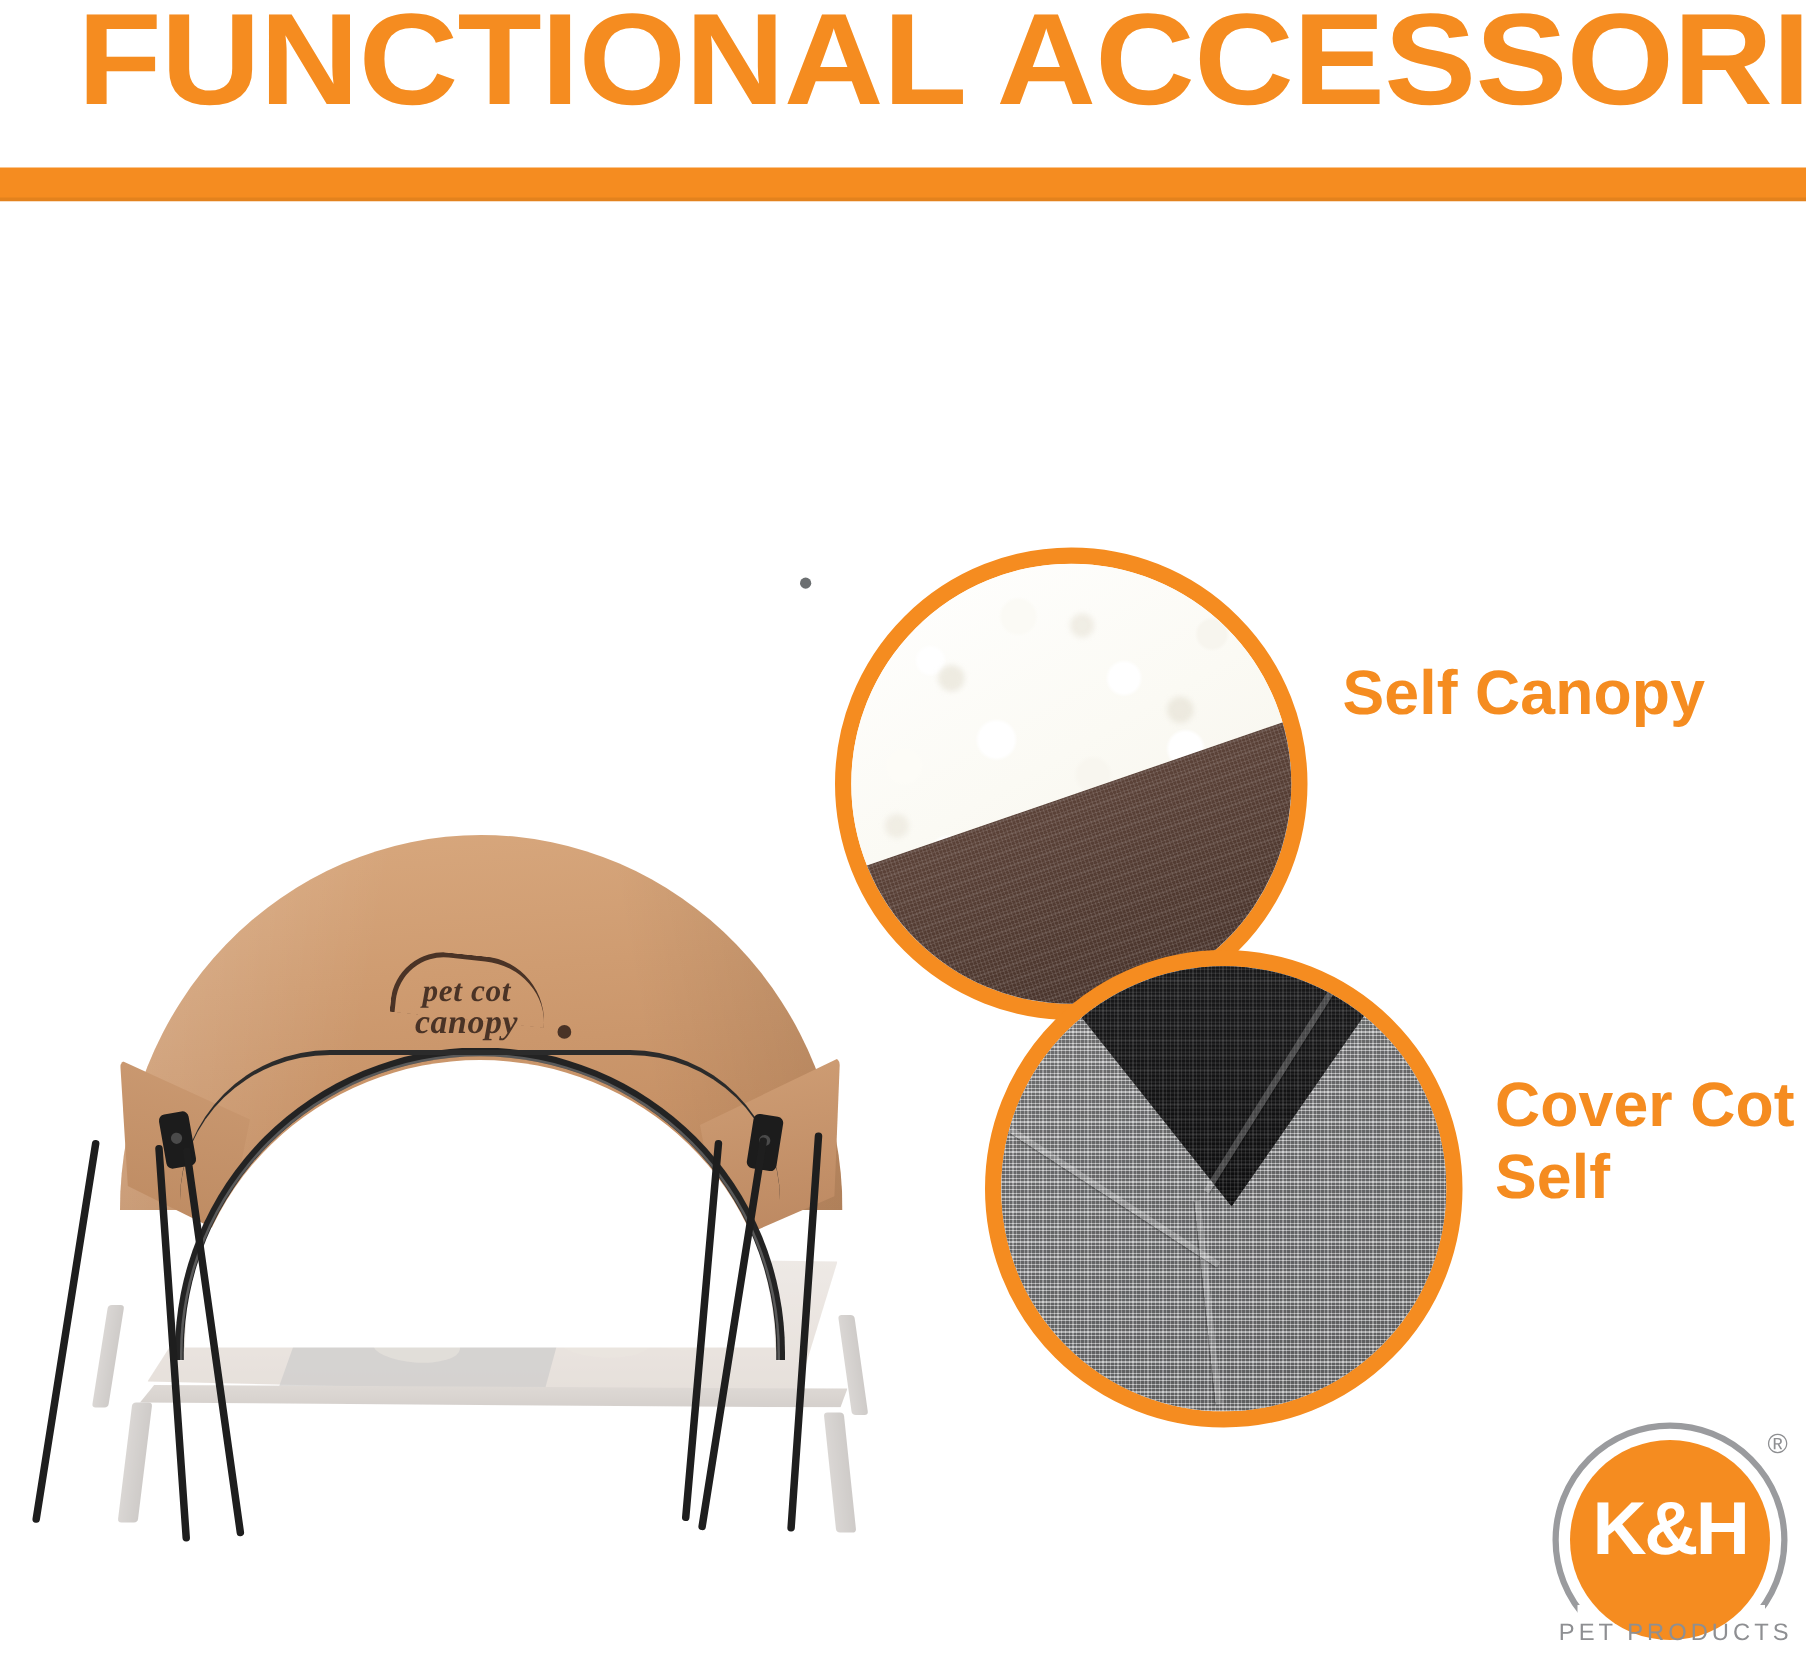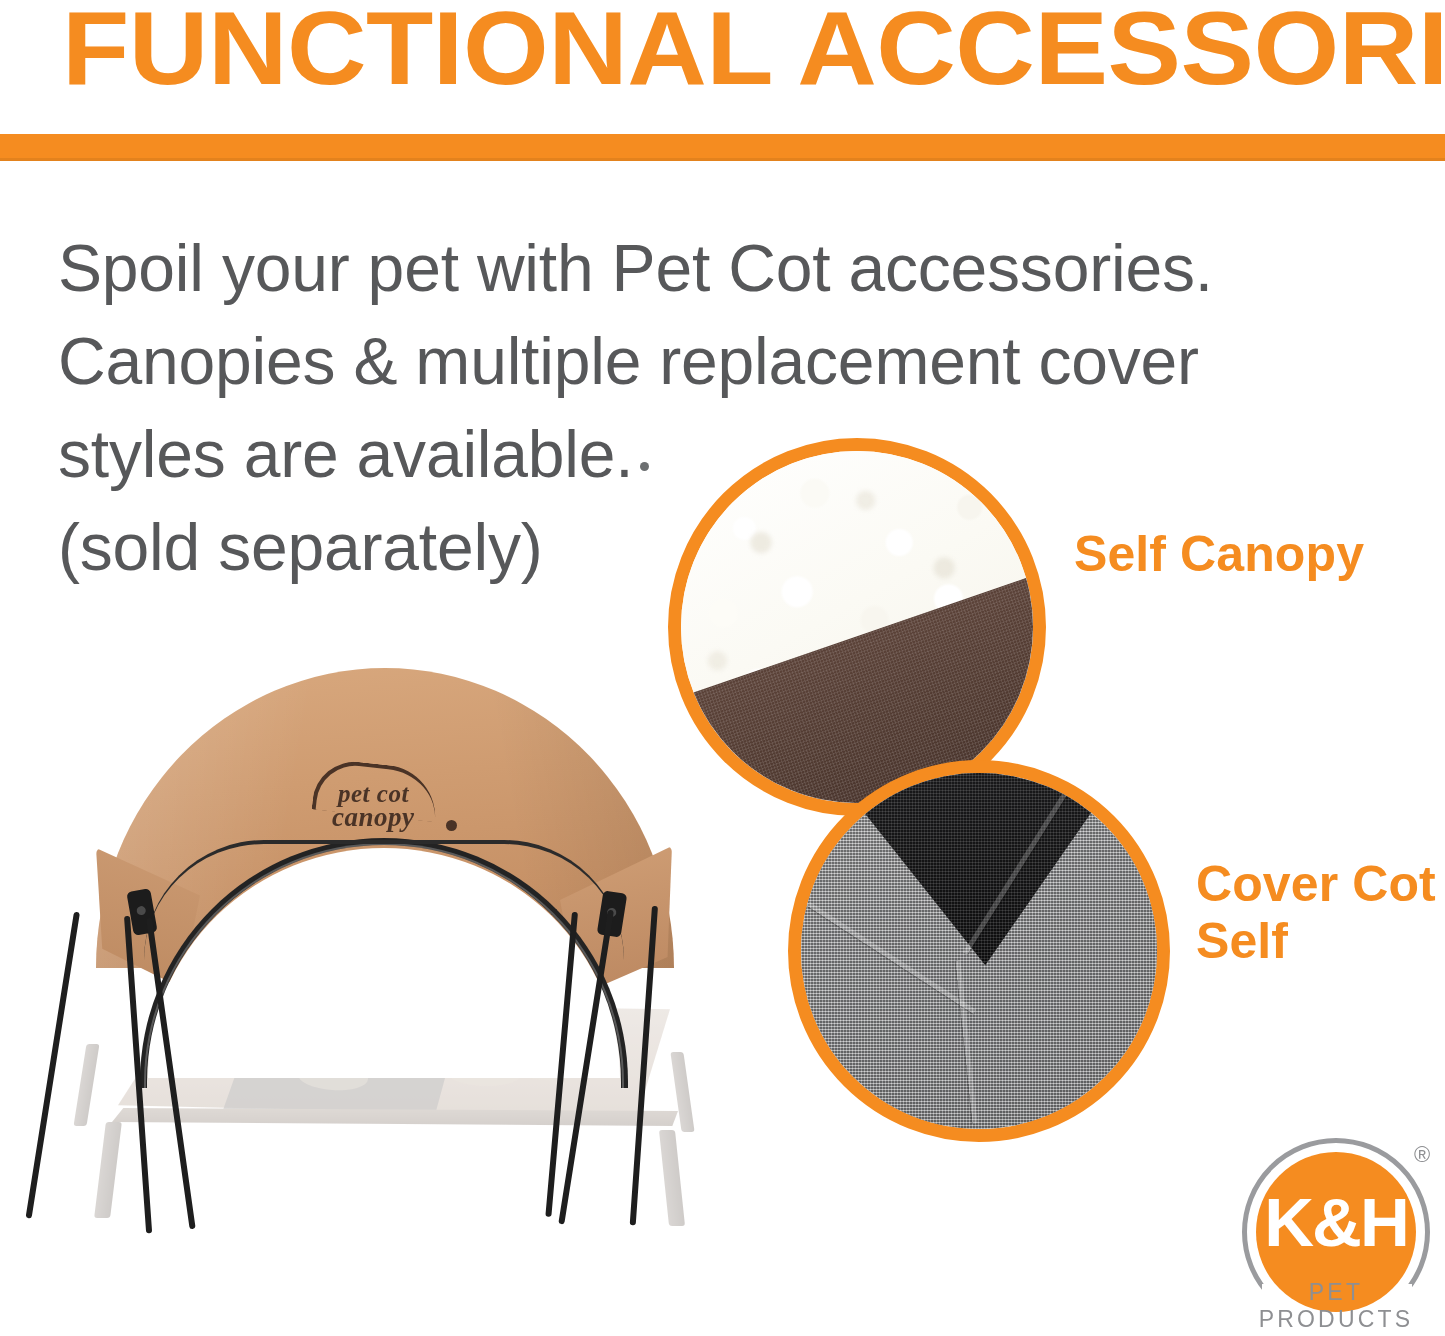--- a/index.html
+++ b/index.html
@@ -353,48 +353,42 @@
     position:absolute;left:24px;top:148px;width:150px;height:48px;background:#fff;
   }
   .kh-disc{
     position:absolute;left:18px;top:16px;width:160px;height:160px;
     border-radius:50%;background:#F58C20;
   }
   .kh-text{
     position:absolute;left:18px;top:52px;width:160px;
     text-align:center;color:#ffffff;
     font-family:"Liberation Sans",sans-serif;
-    font-weight:700;font-size:69px;line-height:70px;
+    font-weight:700;font-size:60px;line-height:70px;
     letter-spacing:-2px;
   }
   .kh-reg{
     position:absolute;left:176px;top:6px;
     color:#8e8f92;font-size:22px;font-family:"Liberation Sans",sans-serif;
   }
   .kh-sub{
-    position:absolute;left:0px;top:143px;width:196px;
-    text-align:center;color:#8e8f92;
+    position:absolute;left:0px;top:160px;width:196px;
+    text-align:right;color:#8e8f92;
     font-family:"Liberation Sans",sans-serif;
-    font-weight:400;font-size:23px;letter-spacing:3.2px;
+    font-weight:400;font-size:19px;letter-spacing:3.2px;
   }
 </style>
 </head>
 <body>
 
 <div class="page">
 
   <div class="header-title">FUNCTIONAL ACCESSORIES</div>
   <div class="header-rule"></div>
 
-  <div class="body-copy">
-    <div>Spoil your pet with Pet Cot accessories.</div>
-    <div>Canopies &amp; multiple replacement cover</div>
-    <div>styles are available.</div>
-    <div>(sold separately)</div>
-  </div>
 
   <div class="dot-artifact"></div>
 
   <div class="swatch" id="swatch-sherpa">
     <div class="sherpa"></div>
     <div class="sherpa-edge"></div>
   </div>
 
   <div class="swatch" id="swatch-mesh">
     <div class="mesh"></div>

